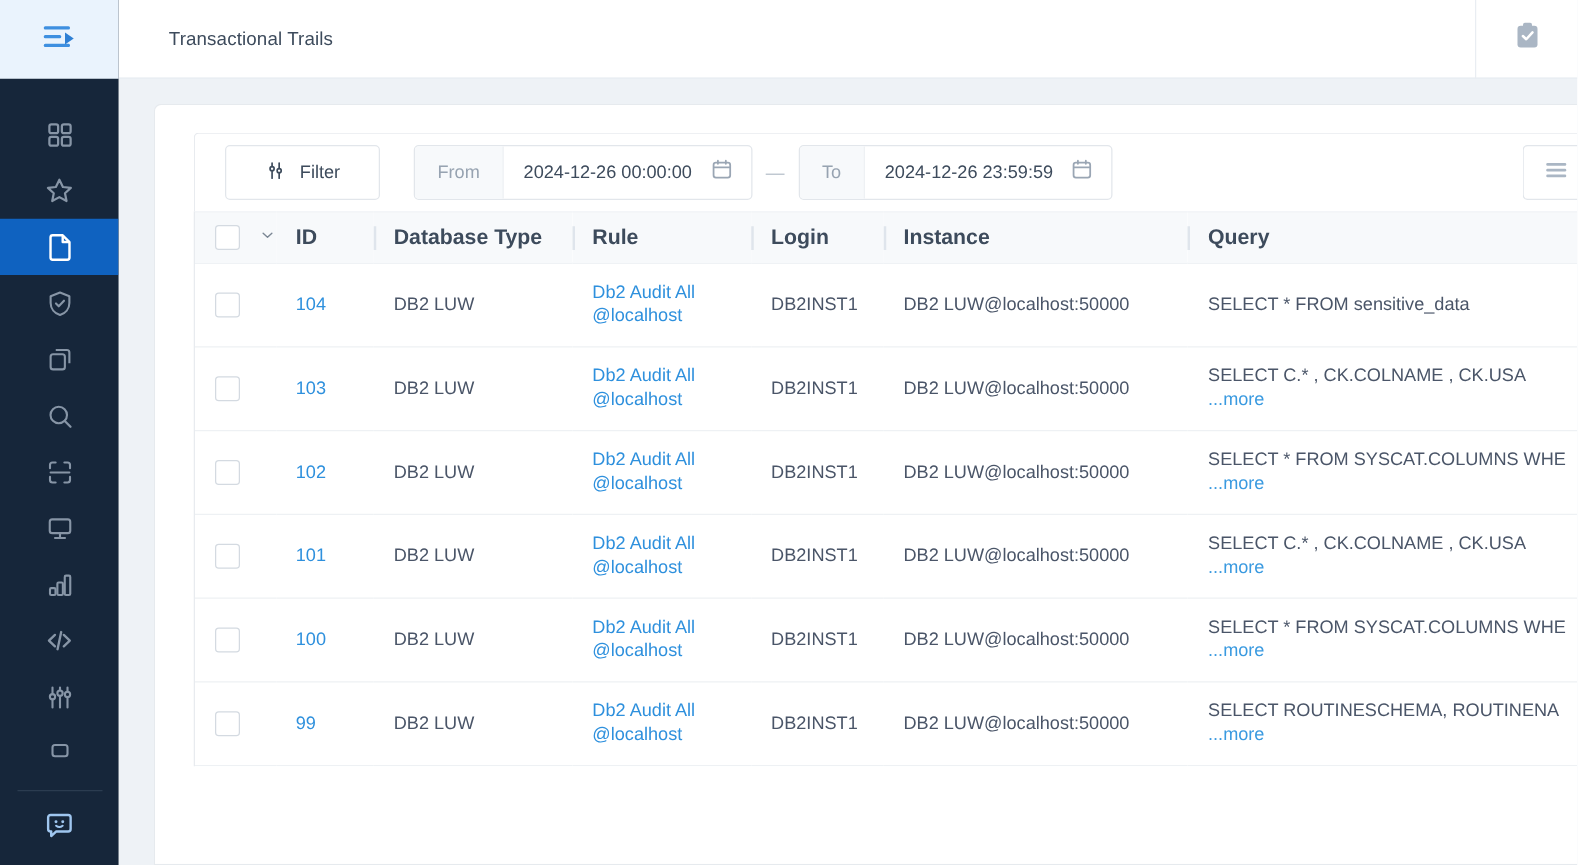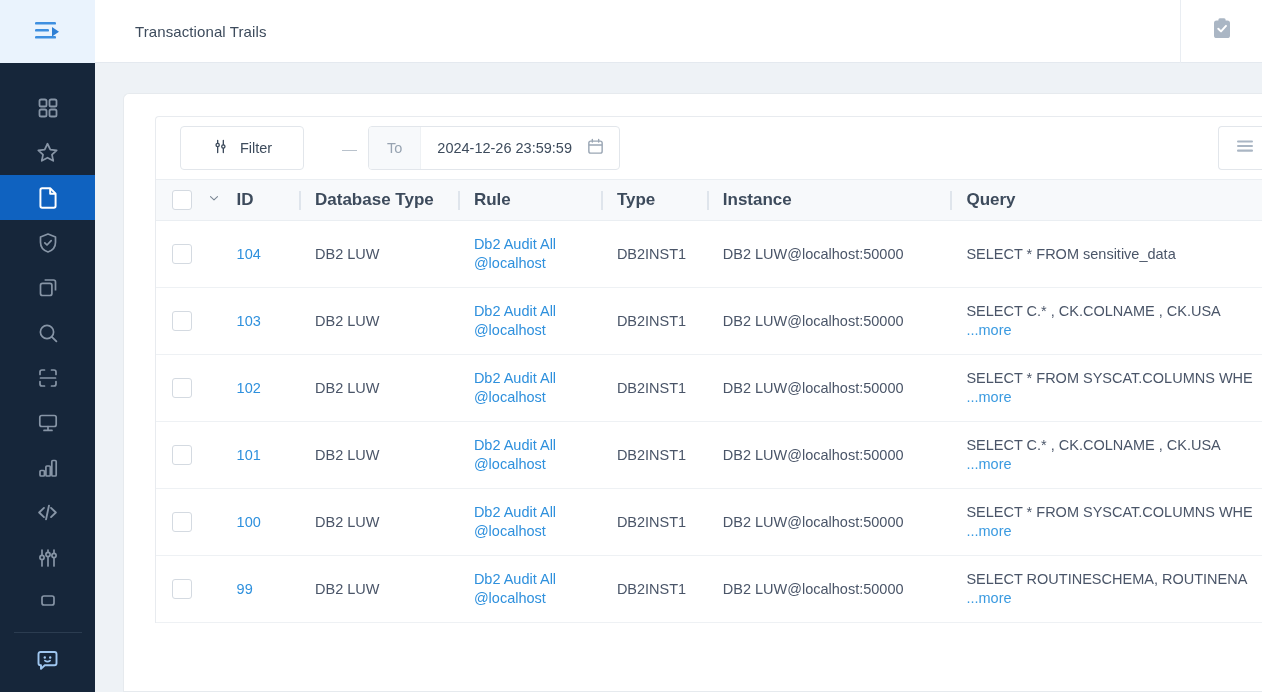--- a/index.html
+++ b/index.html
@@ -88,21 +88,21 @@
   }
   .topbar-icon-btn {
     width: 82px; height: 63px;
     border-left: 1px solid #e9edf2;
     display: flex; align-items: center; justify-content: center;
     cursor: pointer;
   }
 
   .content {
     flex: 1 1 auto;
-    padding: 30px 0 0 28px;
+    padding: 20px 0 0 28px;
     overflow: hidden;
   }
   .card {
     background: #ffffff;
     border: 1px solid #e6eaee;
     border-radius: 6px 0 0 0;
     border-right: none;
     height: 100%;
     padding: 22px 0 0 0;
     overflow: hidden;
@@ -450,20 +450,33 @@
                   <circle cx="8" cy="9.8" r="2.3"></circle>
                   <path d="M16 3.5 V9.4 M16 14.6 V20.5"></path>
                   <circle cx="16" cy="12" r="2.3"></circle>
                 </g>
               </svg>
             </span>
             <span>Filter</span>
           </div>
 
           <div class="daterange">
+            <div class="date-field">
+              <div class="date-label">From</div>
+              <div class="date-value">2024-12-26 00:00:00</div>
+              <div class="date-cal">
+                <span>
+                  <svg width="19" height="19" viewBox="0 0 24 24" fill="none">
+                    <rect x="3.6" y="5.2" width="16.8" height="15.2" rx="2.4" stroke="#9aa6b4" stroke-width="1.8"></rect>
+                    <path d="M3.6 10 H20.4" stroke="#9aa6b4" stroke-width="1.8"></path>
+                    <path d="M8 3.2 V6.4 M16 3.2 V6.4" stroke="#9aa6b4" stroke-width="1.8" stroke-linecap="round"></path>
+                  </svg>
+                </span>
+              </div>
+            </div>
 
             <div class="date-dash">—</div>
 
             <div class="date-field">
               <div class="date-label">To</div>
               <div class="date-value">2024-12-26 23:59:59</div>
               <div class="date-cal">
                 <span>
                   <svg width="19" height="19" viewBox="0 0 24 24" fill="none">
                     <rect x="3.6" y="5.2" width="16.8" height="15.2" rx="2.4" stroke="#9aa6b4" stroke-width="1.8"></rect>
@@ -496,21 +509,21 @@
                   <span class="chkbox"></span>
                   <span class="chk-caret">
                     <svg width="14" height="14" viewBox="0 0 24 24" fill="none">
                       <path d="M6 9.5 L12 15.2 L18 9.5" stroke="#7b8794" stroke-width="1.9" stroke-linecap="round" stroke-linejoin="round"></path>
                     </svg>
                   </span>
                 </th>
                 <th class="col-id nodiv">ID</th>
                 <th class="col-db"><span class="divider"></span><span>Database Type</span></th>
                 <th class="col-rule"><span class="divider"></span><span>Rule</span></th>
-                <th class="col-login"><span class="divider"></span><span>Type</span></th>
+                <th class="col-login"><span class="divider"></span><span>Login</span></th>
                 <th class="col-inst"><span class="divider"></span><span>Instance</span></th>
                 <th class="col-query"><span class="divider"></span><span>Query</span></th>
               </tr>
             </thead>
             <tbody id="tbody">
                 <tr>
                   <td class="col-chk"><span class="chkbox"></span></td>
                   <td class="col-id"><span class="link-id">104</span></td>
                   <td class="col-db">DB2 LUW</td>
                   <td class="col-rule"><span class="link rule-cell">Db2 Audit All @localhost</span></td>

